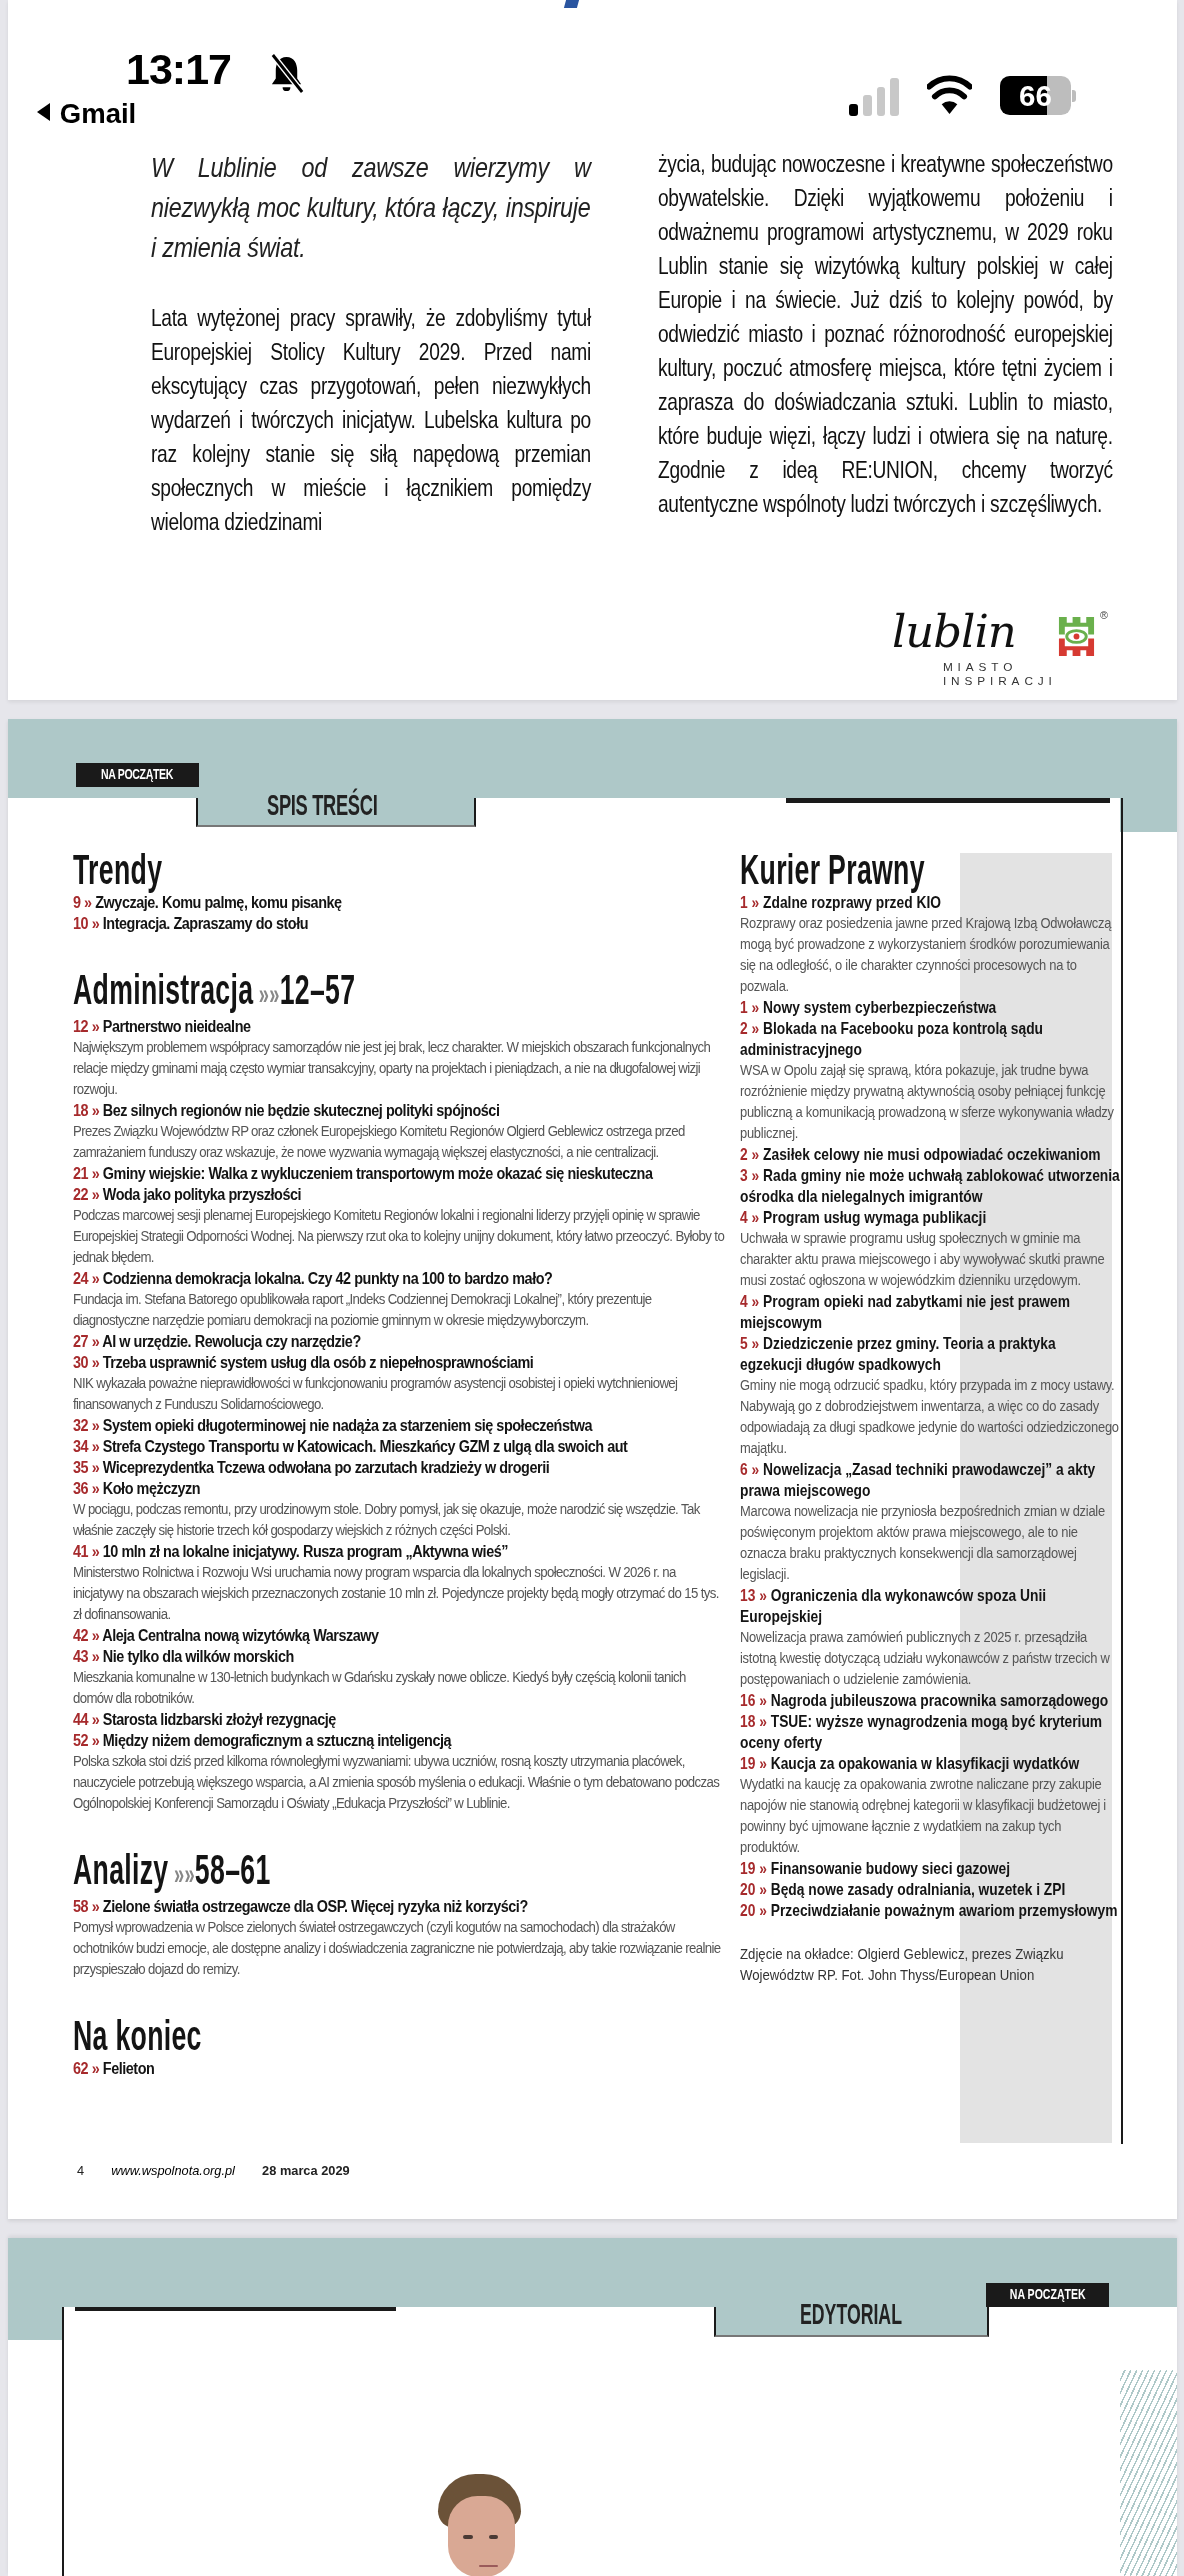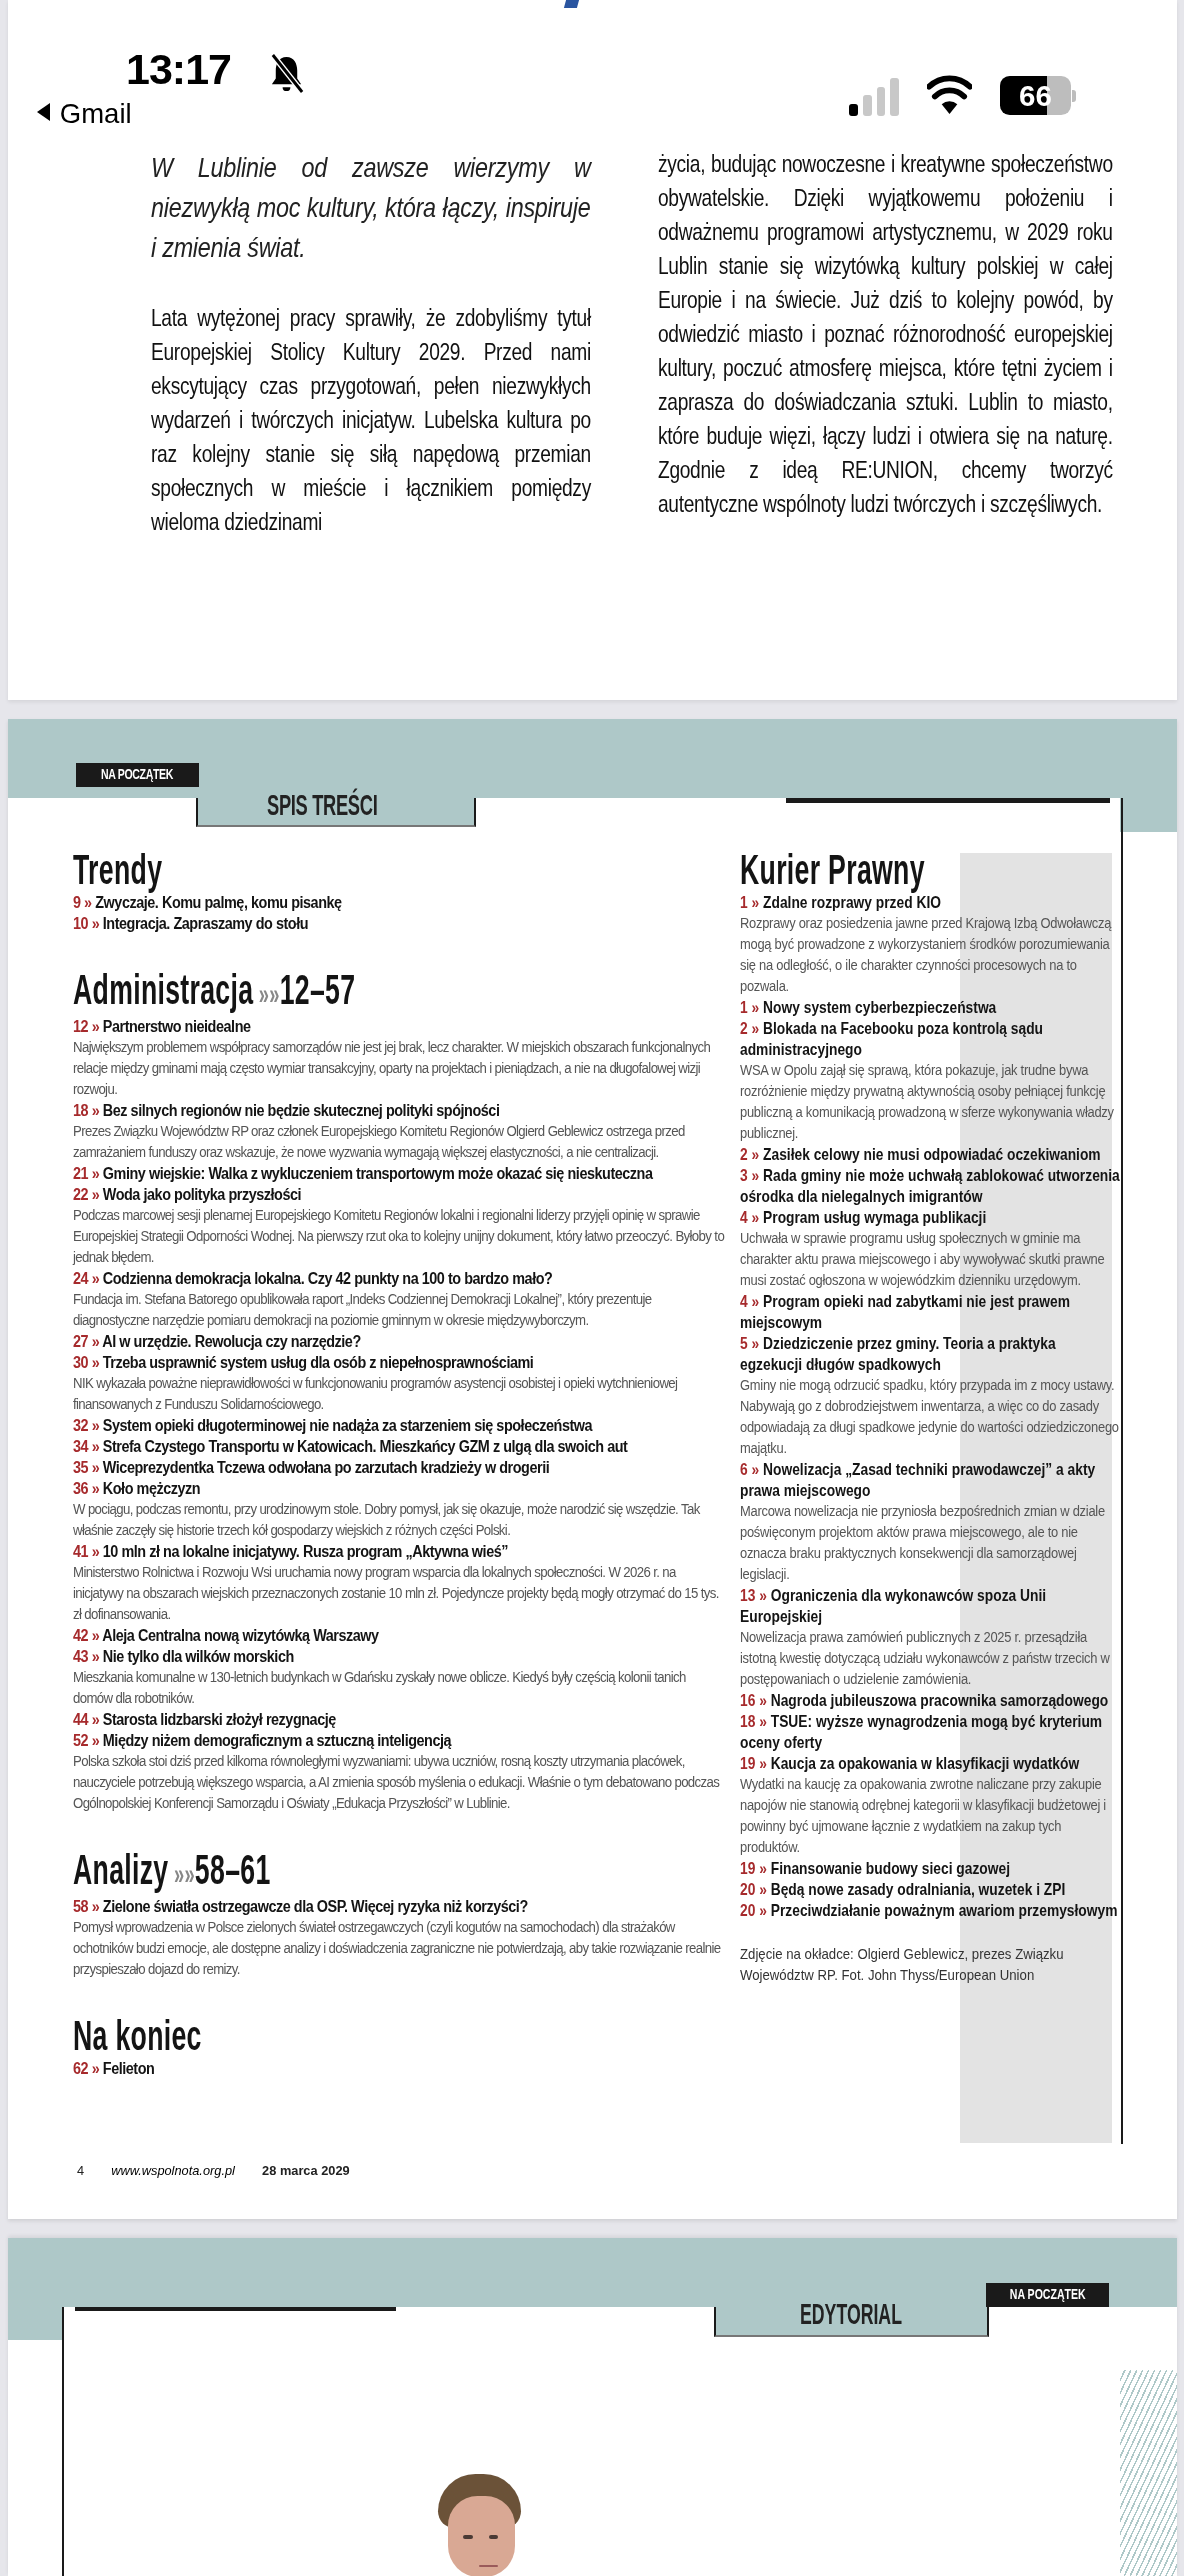--- a/index.html
+++ b/index.html
@@ -68,21 +68,21 @@
     background: repeating-linear-gradient(-65deg, #fff 0, #fff 3.9px, #aec8c8 3.9px, #aec8c8 5.4px); }
   .portrait { position: absolute; left: 428px; top: 236px; width: 88px; height: 102px; }
   .portrait .hair { position: absolute; left: 2px; top: 0; width: 83px; height: 54px; background: #6b5238; border-radius: 44px 44px 19.6px 19.6px; }
   .portrait .face { position: absolute; left: 11.8px; top: 21.6px; width: 67px; height: 81px; background: #d9a894; border-radius: 29.5px 29.5px 31px 31px; }
   .portrait .eye { position: absolute; top: 39px; width: 9.8px; height: 4.9px; background: #4a3a35; border-radius: 4.9px; }
   .portrait .mouth { position: absolute; left: 31px; top: 69px; width: 19.6px; height: 2.9px; background: #9a5a5a; border-radius: 2px; }
 
   
   .status-time { position: absolute; left: 126px; top: 45px; font-size: 43px; font-weight: bold; color: #000; letter-spacing: -1px; }
   .bell-off { position: absolute; left: 267px; top: 53px; width: 39px; height: 41px; }
-  .back-gmail { position: absolute; left: 37px; top: 98px; font-size: 27.5px; font-weight: normal; color: #000; }
+  .back-gmail { position: absolute; left: 37px; top: 98px; font-size: 27.5px; font-weight: bold; color: #000; }
   .back-gmail .arrow { display: inline-block; width: 0; height: 0; border-top: 9.8px solid transparent; border-bottom: 9.8px solid transparent; border-right: 13.8px solid #000; margin-right: 9.8px; vertical-align: 2px; }
   .signal { position: absolute; left: 849px; top: 77px; width: 59px; height: 39px; }
   .signal i { position: absolute; bottom: 0; width: 8.8px; border-radius: 2.9px; background: #c8c8c8; }
   .signal i.on { background: #000; }
   .wifi { position: absolute; left: 927px; top: 75px; width: 45px; height: 41px; }
   .battery { position: absolute; left: 1000px; top: 76px; width: 77px; height: 41px; }
   .battery .body { position: absolute; left: 0; top: 0; width: 71px; height: 39px; border-radius: 9.8px; background: #bdbdbd; overflow: hidden; padding-left: 13px; }
   .battery .fill { position: absolute; left: 0; top: 0; height: 39px; background: #000; }
   .battery .txt { position: absolute; left: 0; top: 0; width: 71px; text-align: center; line-height: 39px; font-size: 29.5px; font-weight: bold; color: #fff; }
   .battery .nub { position: absolute; left: 72px; top: 13.8px; width: 3.9px; height: 11.8px; background: #bdbdbd; border-radius: 0 2.9px 2.9px 0; }
@@ -91,20 +91,31 @@
 <body>
 
 <div class="page1">
   <div class="blue-stub"></div>
   <div class="col-left">
     <p class="intro-italic">W Lublinie od zawsze wierzymy w niezwykłą moc kultury, która łączy, inspiruje i zmienia świat.</p>
     <p class="body-text">Lata wytężonej pracy sprawiły, że zdobyliśmy tytuł Europejskiej Stolicy Kultury 2029. Przed nami ekscytujący czas przygotowań, pełen niezwykłych wydarzeń i twórczych inicjatyw. Lubelska kultura po raz kolejny stanie się siłą napędową przemian społecznych w mieście i łącznikiem pomiędzy wieloma dziedzinami</p>
   </div>
   <div class="col-right">
     <p class="body-text">życia, budując nowoczesne i kreatywne społeczeństwo obywatelskie. Dzięki wyjątkowemu położeniu i odważnemu programowi artystycznemu, w 2029 roku Lublin stanie się wizytówką kultury polskiej w całej Europie i na świecie. Już dziś to kolejny powód, by odwiedzić miasto i poznać różnorodność europejskiej kultury, poczuć atmosferę miejsca, które tętni życiem i zaprasza do doświadczania sztuki. Lublin to miasto, które buduje więzi, łączy ludzi i otwiera się na naturę. Zgodnie z ideą RE:UNION, chcemy tworzyć autentyczne wspólnoty ludzi twórczych i szczęśliwych.</p>
+  </div>
+  <div class="lublin-logo">
+    <span class="lublin-word">lublin</span>
+    <svg class="lublin-mark" viewBox="0 0 40 44">
+      <path d="M2 2 h8 v6 h6 v-6 h8 v6 h6 v-6 h8 v18 h-6 v-8 h-24 v8 h-6z" fill="#6ab04c"></path>
+      <ellipse cx="20" cy="22" rx="10" ry="6" fill="none" stroke="#6ab04c" stroke-width="3"></ellipse>
+      <circle cx="20" cy="22" r="3" fill="#d63a32"></circle>
+      <path d="M2 24 h6 v8 h24 v-8 h6 v18 h-8 v-6 h-6 v6 h-8 v-6 h-6 v6 h-8z" fill="#d63a32"></path>
+    </svg>
+    <span class="reg">®</span>
+    <span class="lublin-sub">MIASTO INSPIRACJI</span>
   </div>
 </div>
 
 <div class="page2">
   <div class="teal-band"></div>
   <div class="teal-band-right"></div>
   <div class="na-poczatek-tab"><span>NA POCZĄTEK</span></div>
   <div class="spis-tab">
       <span>SPIS TREŚCI</span>
     </div>

